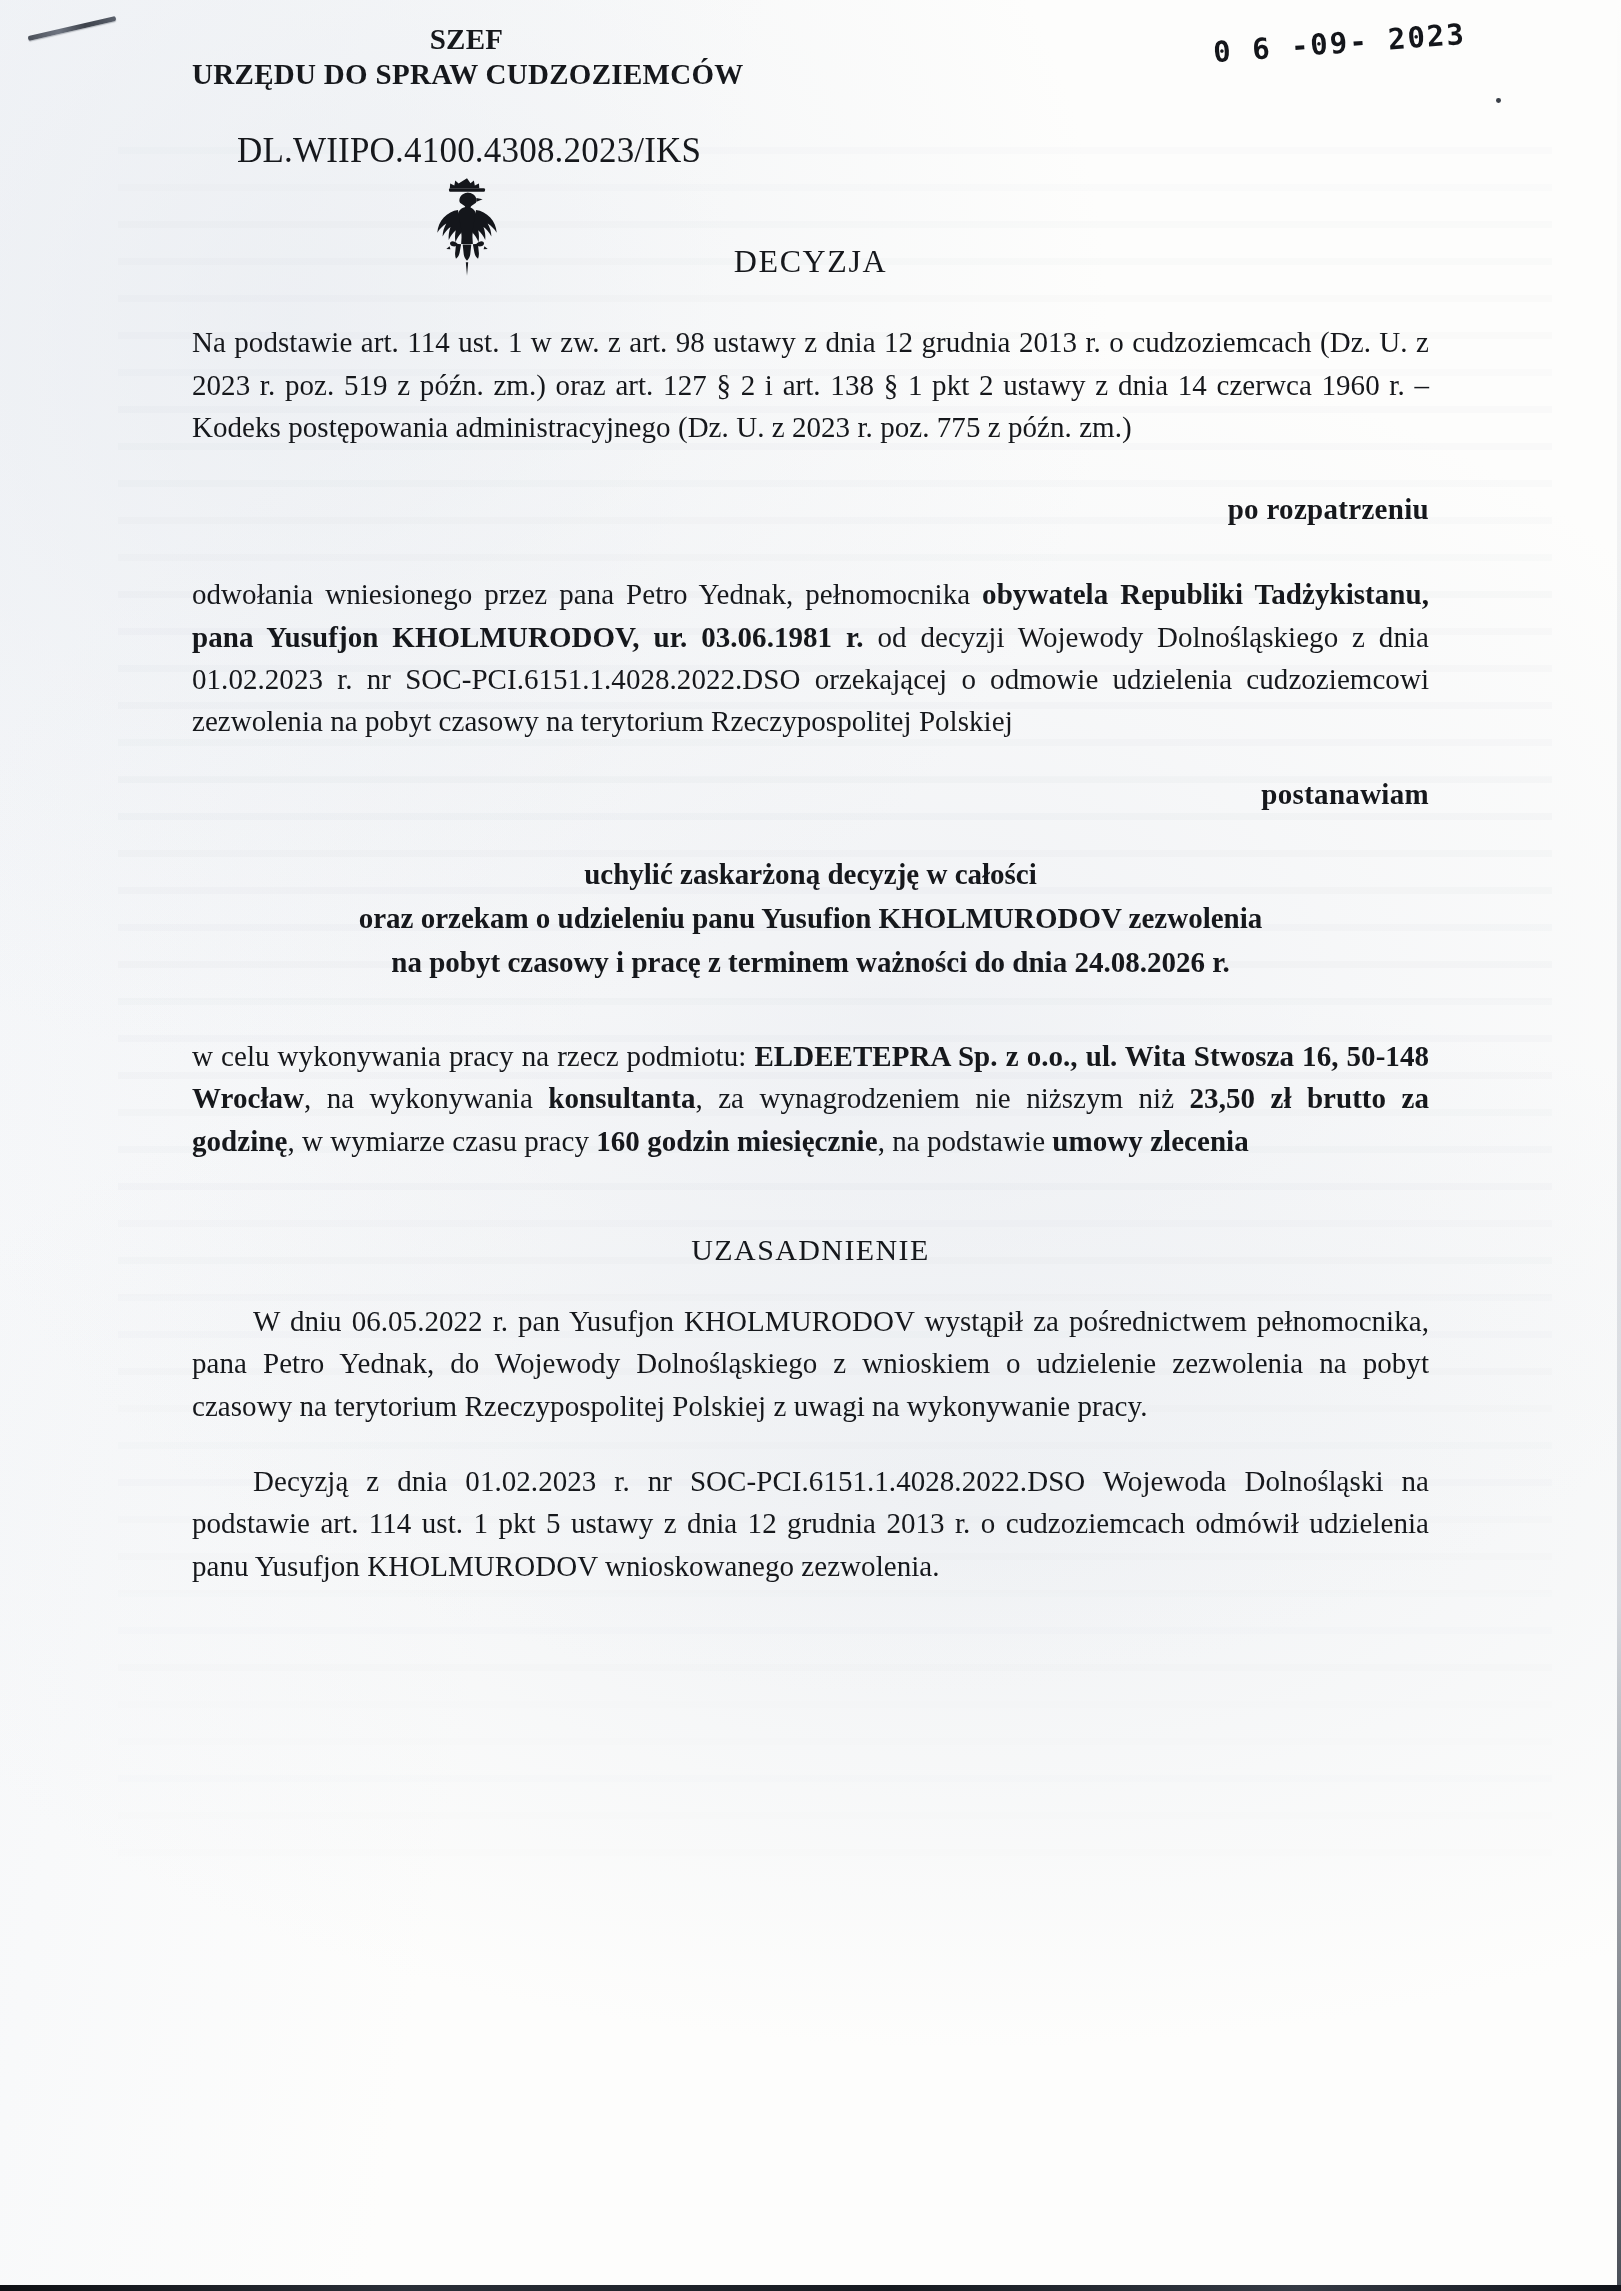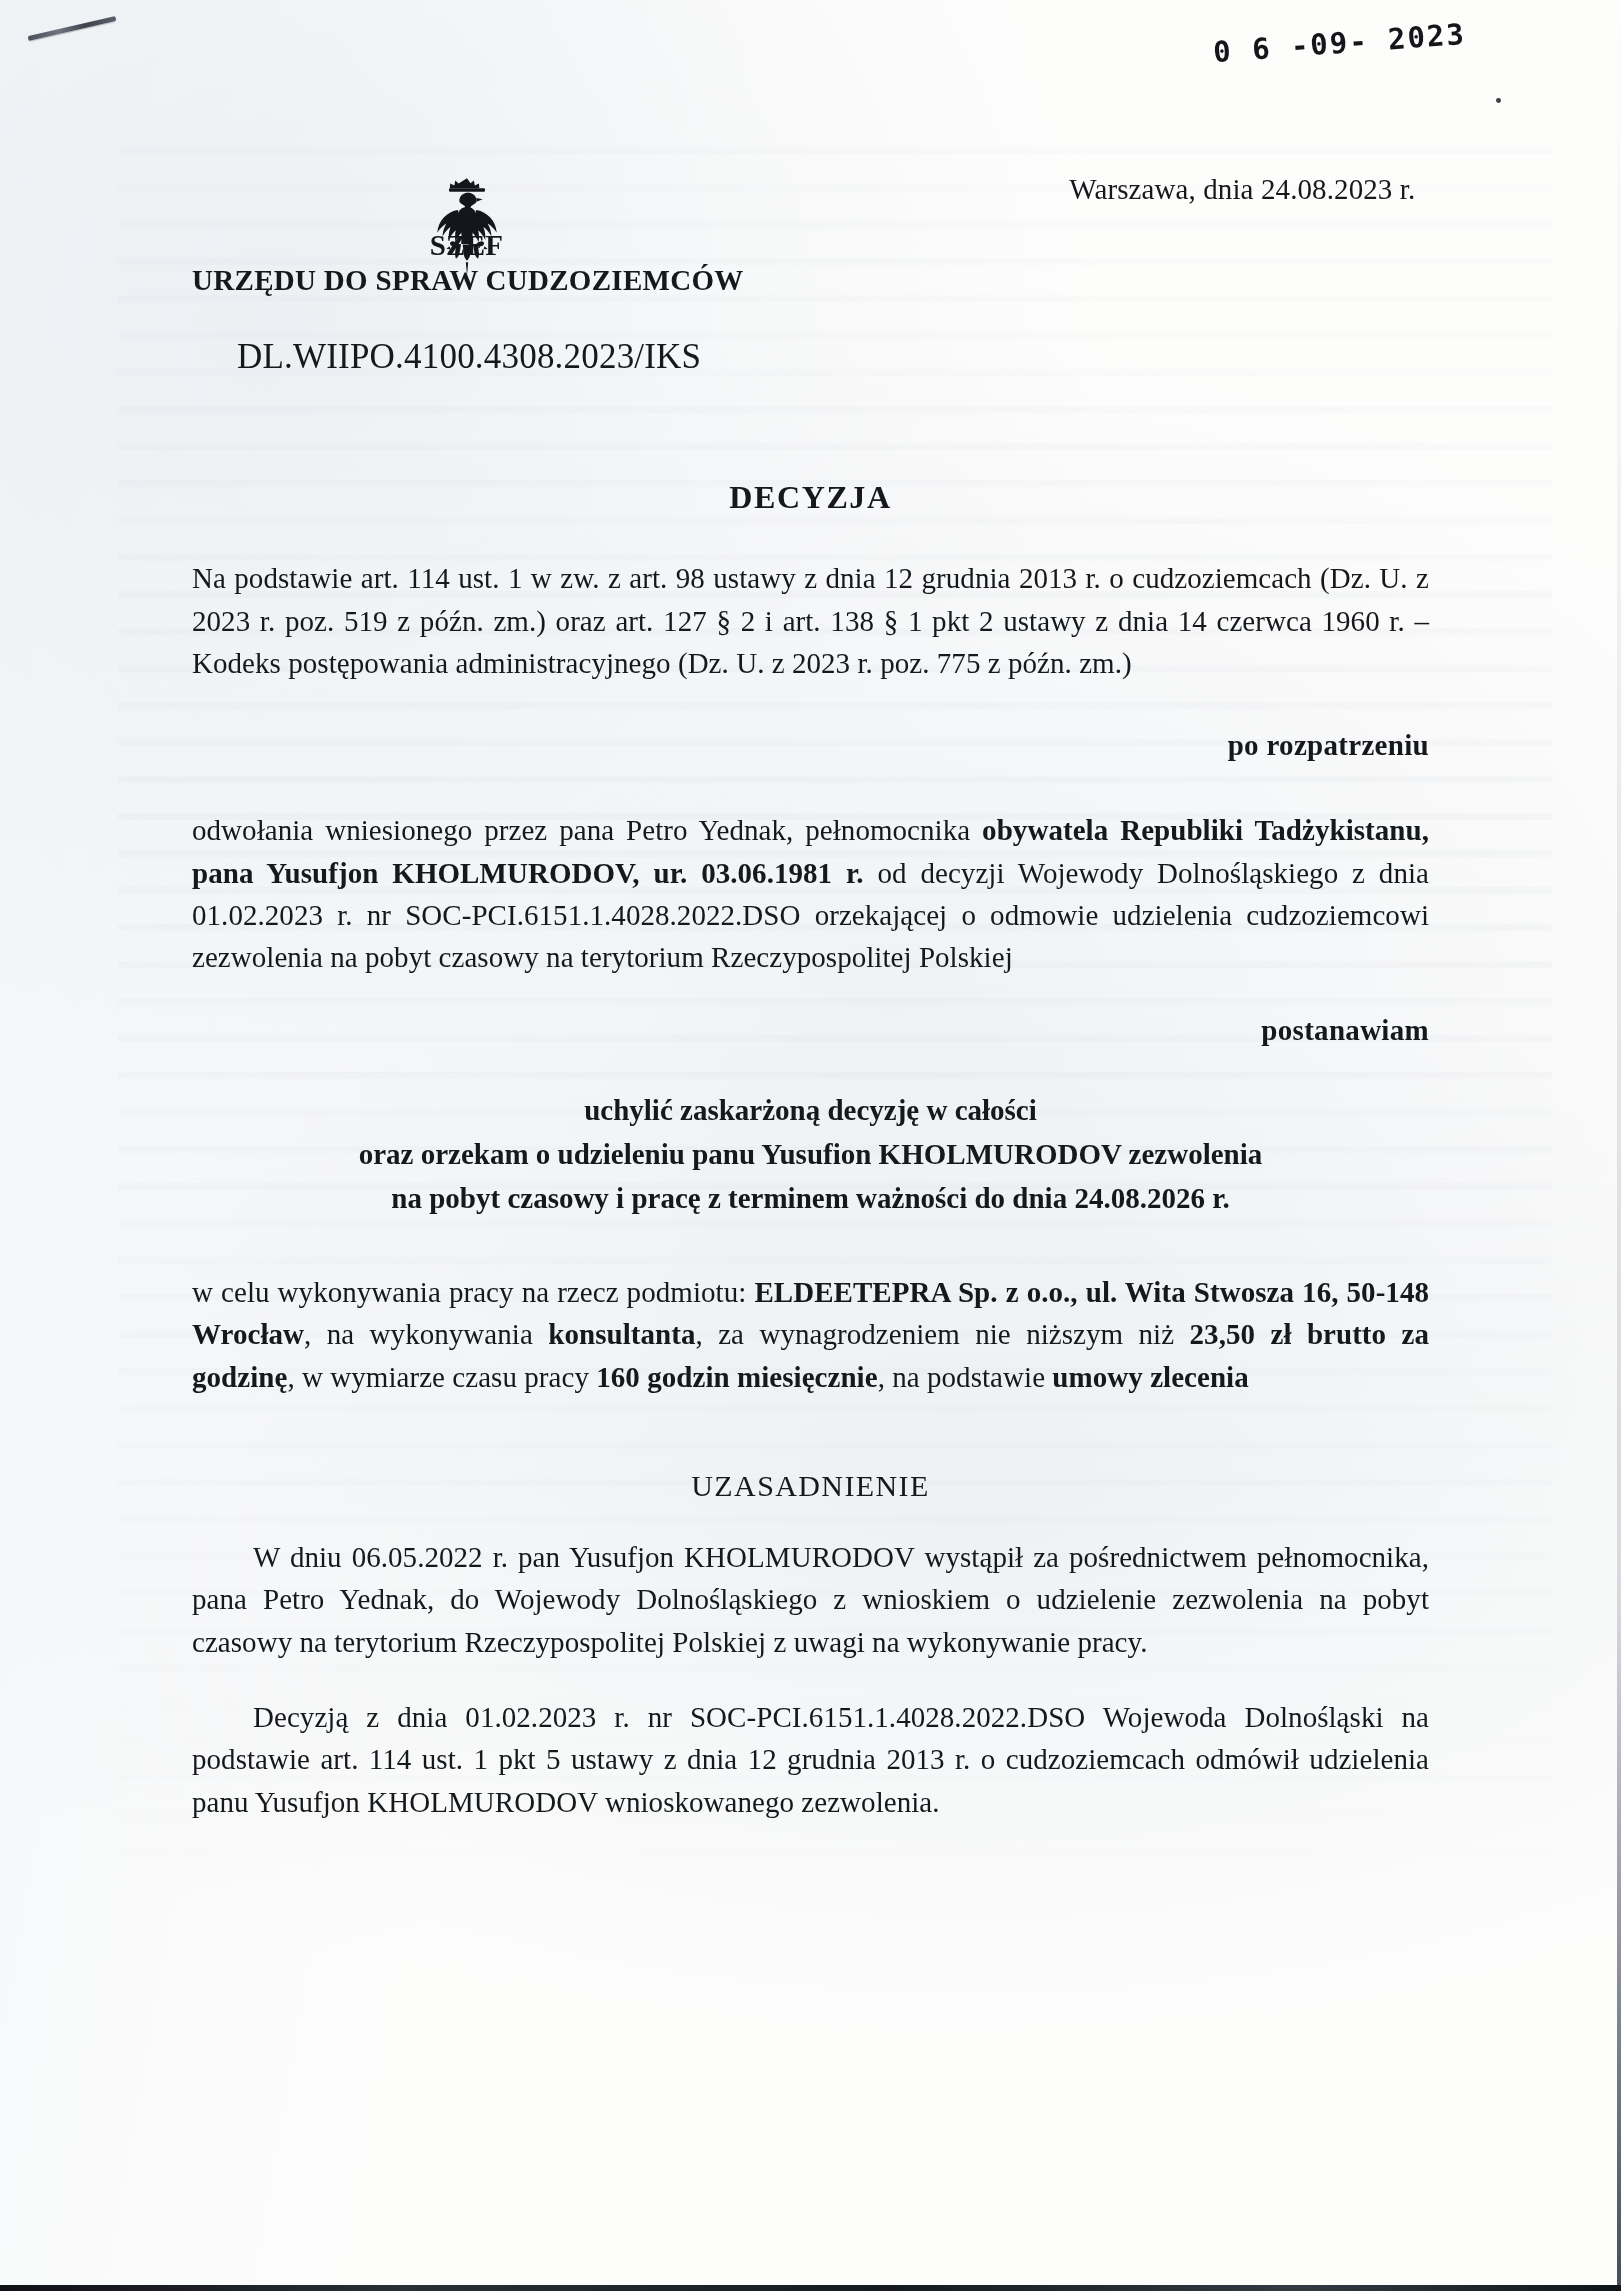--- a/index.html
+++ b/index.html
@@ -132,24 +132,24 @@
   .org .line2 { display: block; white-space: nowrap; }
 
   .case-no {
     margin-top: 39px;
     margin-left: 45px;
     font-size: 35px;
     letter-spacing: 0.2px;
   }
 
   .doc-title {
-    margin-top: 102px;
+    margin-top: 72px;
     text-align: center;
     font-size: 32px;
-    font-weight: 700;
+    font-weight: 400;
     letter-spacing: 1.6px;
   }
 
   p.body {
     font-size: 29px;
     line-height: 1.46;
     margin: 0;
     text-align: justify;
     letter-spacing: 0.05px;
   }
@@ -198,21 +198,20 @@
   <div class="scan-tint"></div>
   <div class="scan-bleed"></div>
 
   <div class="staple"></div>
 
   <div class="date-stamp">0 6 -09- 2023</div>
   <div class="stamp-dot"></div>
 
   <div class="content">
 
-    <div class="city-date">Warszawa, dnia 24.08.2023 r.</div>
 
     <div class="emblem-wrap">
       <span class="emblem">
         <svg width="84" height="102" viewBox="0 0 86 104" aria-hidden="true">
           <g fill="#14161b">
 
             <path d="M43 2 l3.6 5.2 L50 4.4 l1 5.1 4.2-2.1 .4 4.9 H25.4 l.4-4.9 4.2 2.1 1-5.1 3.4 3.1z"></path>
             <rect x="24.6" y="12.2" width="36.8" height="3.6" rx="1.2"></rect>
 
             <path d="M43 16.6 c5.2 0 9.2 3.1 9.8 7.4 .2 1.6-.4 3.1-1.7 4 l-3.3 2.3 c-1 .7-1.4 1.9-1 3 l.7 2 h-7 l.7-2 c.4-1.1 0-2.3-1-3 l-3.3-2.3 c-1.3-.9-1.9-2.4-1.7-4 .6-4.3 4.6-7.4 9.8-7.4z"></path>

